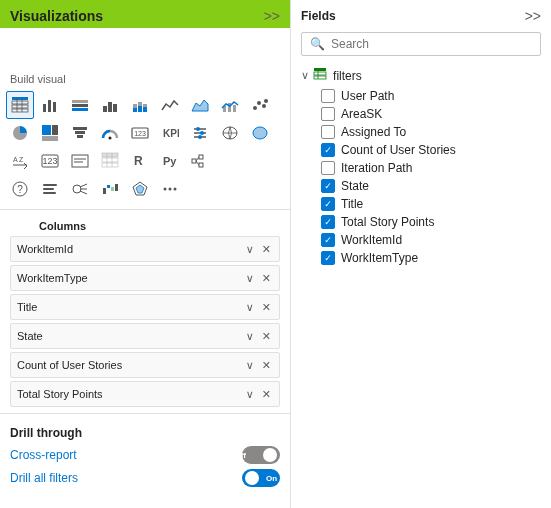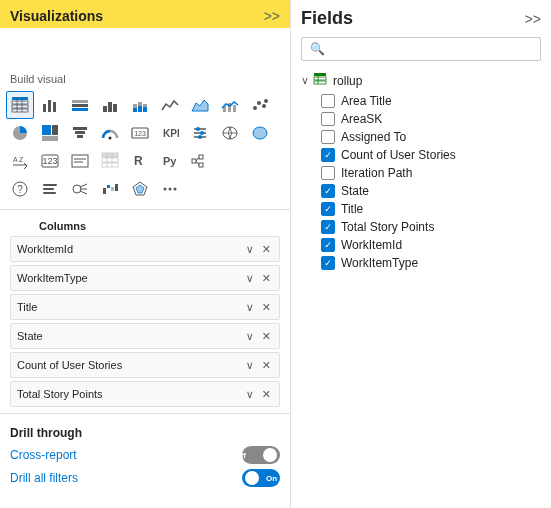--- a/index.html
+++ b/index.html
@@ -22,21 +22,21 @@
       flex-direction: column;
       height: 508px;
       overflow: hidden;
     }
 
     .panel-header {
       display: flex;
       align-items: center;
       justify-content: space-between;
       padding: 8px 10px 4px 10px;
-      background: #fde047;
+      background: #84cc16;
     }
 
     .panel-title {
       font-size: 14px;
       font-weight: 600;
       color: #252423;
     }
 
     .expand-icon {
       color: #605e5c;
@@ -214,21 +214,21 @@
     }
 
     .right-header {
       display: flex;
       align-items: center;
       justify-content: space-between;
       padding: 8px 10px 4px 10px;
     }
 
     .right-title {
-      font-size: 18px;
+      font-size: 12px;
       font-weight: 600;
       color: #252423;
     }
 
     .search-box {
       margin: 4px 10px 8px 10px;
       display: flex;
       align-items: center;
       border: 1px solid #c8c8c8;
       border-radius: 2px;
@@ -638,41 +638,42 @@
 </div>
 
 <div class="right-panel">
   <div class="right-header">
     <span class="right-title">Fields</span>
     <span class="expand-icon">&gt;&gt;</span>
   </div>
 
   <div class="search-box">
     <span class="search-icon">🔍</span>
+    <input type="text" class="search-input" placeholder="Search" style="">
   </div>
 
   <div class="fields-tree">
     <div class="tree-group-header">
       <span class="tree-chevron">∨</span>
       <span class="tree-group-icon">
         <svg width="14" height="14" viewBox="0 0 14 14">
             <rect x="1" y="1" width="12" height="3" fill="#107c10"></rect>
             <rect x="1" y="5" width="12" height="3" fill="none" stroke="#107c10" stroke-width="0.8"></rect>
             <rect x="1" y="9" width="12" height="3" fill="none" stroke="#107c10" stroke-width="0.8"></rect>
             <line x1="5" y1="1" x2="5" y2="12" stroke="#107c10" stroke-width="0.8"></line>
           </svg>
       </span>
-      <span class="tree-group-label">rollup</span>
+      <span class="tree-group-label">filters</span>
     </div>
 
     <div class="tree-items">
 
       <div class="tree-item">
         <div class="checkbox"></div>
-        <span class="tree-item-label">Area Title</span>
+        <span class="tree-item-label">User Path</span>
       </div>
 
       <div class="tree-item">
         <div class="checkbox"></div>
         <span class="tree-item-label">AreaSK</span>
       </div>
 
       <div class="tree-item">
         <div class="checkbox"></div>
         <span class="tree-item-label">Assigned To</span>

